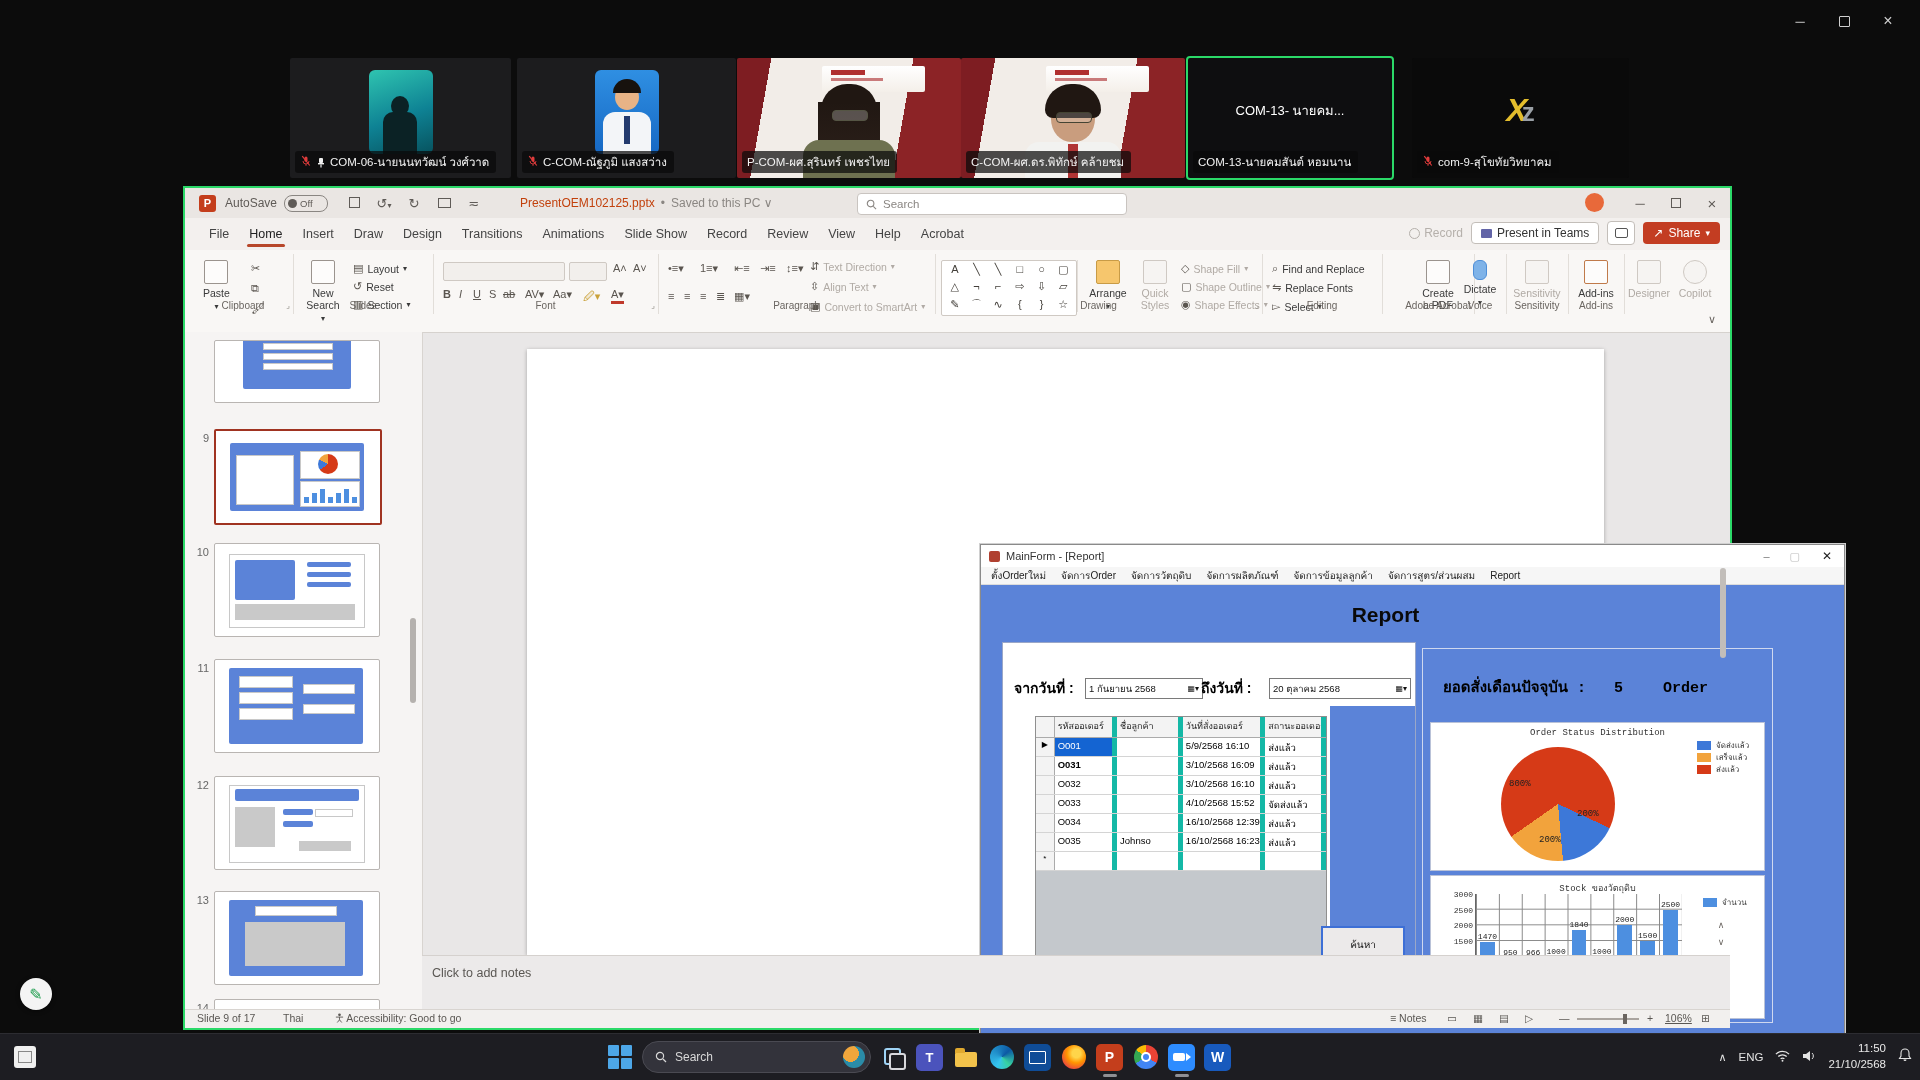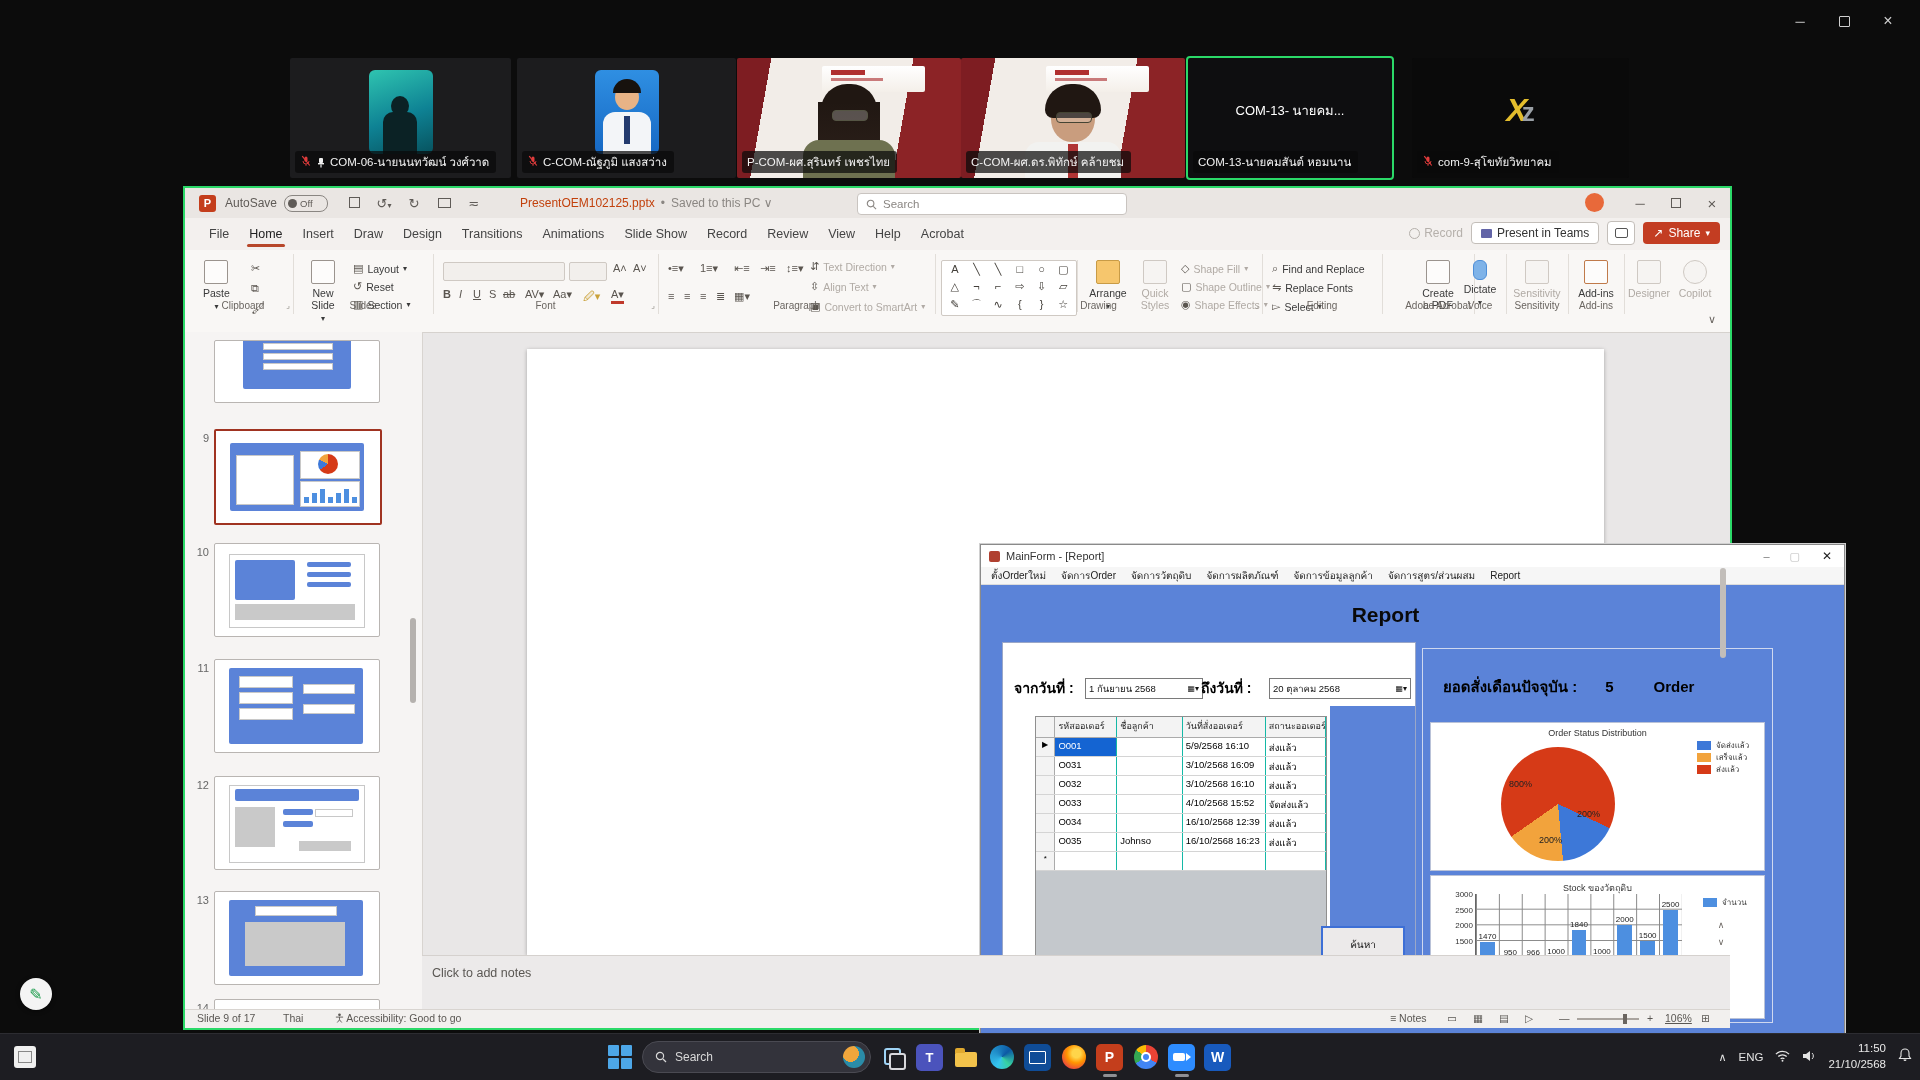--- a/index.html
+++ b/index.html
@@ -87,27 +87,27 @@
   .app-title{position:absolute;left:0;top:0;right:0;height:22px;background:#fff;display:flex;align-items:center;font-size:11px;color:#333;border-bottom:1px solid #d9d9d9;}
   .app-menu{position:absolute;left:0;top:22px;right:0;height:17px;background:#f6f6f6;display:flex;align-items:center;gap:15px;padding-left:10px;font-size:10px;color:#222;border-bottom:1px solid #dcdcdc;}
   .app-heading{position:absolute;left:0;right:54px;top:58px;text-align:center;font-size:21px;font-weight:bold;color:#0a0a0a;}
   .panel-left{position:absolute;left:21px;top:97px;width:412px;height:380px;background:#fff;border:1px solid #9aa7c8;}
   .blue-L{position:absolute;left:327px;top:63px;width:85px;bottom:0;background:#5b83d8;}
   .flabel{position:absolute;font-weight:bold;font-size:14px;color:#000;}
   .dpick{position:absolute;height:19px;background:#fff;border:1px solid #7a7a7a;font-size:9.5px;color:#111;display:flex;align-items:center;padding:0 3px;justify-content:space-between;}
   .grid{position:absolute;left:32px;top:73px;width:290px;height:294px;border:1px solid #8f8f8f;background:#c4c8cc;overflow:hidden;font-size:9.5px;}
   .grow{display:flex;height:18px;background:#fff;border-bottom:1px solid #d4d4d4;}
   .grow.head{background:#f3f3f3;height:20px;border-bottom:1px solid #ababab;font-size:9px;color:#222;}
-  .gc{border-right:1px solid #14b8a6;padding:2px 3px;overflow:hidden;white-space:nowrap;}
+  .gc{border-right:5px solid #14b8a6;padding:2px 3px;overflow:hidden;white-space:nowrap;}
   .gc.hdr-col{background:#f3f3f3;border-right:1px solid #ababab;}
   .gc.sel{background:#1464d2;color:#fff;}
   .hscroll{position:absolute;left:0;right:0;bottom:0;height:11px;background:#f0f0f0;border-top:1px solid #c8c8c8;display:flex;justify-content:space-between;align-items:center;font-size:7px;color:#555;padding:0 2px;}
   .btn-search{position:absolute;left:340px;top:381px;width:80px;height:32px;background:#eceaea;border:2px solid #3d6fd6;font-size:10px;display:flex;align-items:center;justify-content:center;color:#111;}
   .btn-export{position:absolute;left:340px;top:423px;width:80px;height:34px;background:#90c98c;border:1px solid #d8ecd4;font-size:10.5px;display:flex;align-items:center;justify-content:center;color:#0d260d;}
-  .panel-right{position:absolute;left:441px;top:103px;width:349px;height:373px;background:#5b83d8;border:1px solid #cfd8ef;}
+  .panel-right{position:absolute;left:441px;top:103px;width:349px;height:373px;background:#5b83d8;border:1px solid #cfd8ef;font-family:Liberation Mono, monospace;}
   .summary{position:absolute;left:20px;top:26px;font-size:15px;font-weight:bold;color:#000;display:flex;gap:10px;align-items:baseline;}
   .summary .val{margin-left:18px;}
   .summary .unit{margin-left:30px;}
   .chart-panel{position:absolute;left:7px;width:333px;background:#fff;border:1px solid #b9c2d8;}
   .c-title{position:absolute;left:0;right:0;top:5px;text-align:center;font-size:9px;color:#333;}
   .legend-item{position:absolute;display:flex;gap:5px;align-items:center;font-size:8px;color:#333;}
   .legend-sw{width:14px;height:9px;}
   .pie{position:absolute;border-radius:50%;}
   .pie-lab{position:absolute;font-size:9px;color:#222;}
   .plot{position:absolute;border-left:1px solid #666;border-bottom:1px solid #666;}
@@ -310,21 +310,21 @@
         <span class="glyph" style="position:absolute;left:58px;top:8px">✂</span>
         <span class="glyph" style="position:absolute;left:58px;top:28px">⧉</span>
         <span class="glyph" style="position:absolute;left:58px;top:48px">🖌</span>
         <div class="glabel">Clipboard</div>
         <span class="launcher">⌟</span>
       </div>
 
       <div class="rgroup" style="left:108px;width:140px;">
         <div class="bigbtn" style="position:absolute;left:8px;top:6px;width:44px;">
           <span class="gicon"></span>
-            <span>New Slide</span>
+            <span>New Search</span>
             <span style="font-size:8px">▾</span>
         </div>
         <div class="smallbtn" style="position:absolute;left:60px;top:8px">
             <span class="glyph">▤</span>
             <span>Layout</span>
             <span style="font-size:8px">▾</span>
           </div>
         <div class="smallbtn" style="position:absolute;left:60px;top:26px">
             <span class="glyph">↺</span>
             <span>Reset</span>
@@ -601,21 +601,21 @@
               </div>
               <div class="grow">
                 <div class="gc hdr-col" style="width: 14px; text-align: center; font-size: 8px;">▶</div>
                 <div class="gc sel" style="width: 62px;">O001</div>
                 <div class="gc" style="width: 66px;"></div>
                 <div class="gc" style="width: 86px;">5/9/2568 16:10</div>
                 <div class="gc" style="width: 60px;">ส่งแล้ว</div>
               </div>
               <div class="grow">
                 <div class="gc hdr-col" style="width: 14px; text-align: center; font-size: 8px;"></div>
-                <div class="gc" style="width: 62px;">O031</div>
+                <div class="gc" style="width: 62px; font-weight: bold;">O031</div>
                 <div class="gc" style="width: 66px;"></div>
                 <div class="gc" style="width: 86px;">3/10/2568 16:09</div>
                 <div class="gc" style="width: 60px;">ส่งแล้ว</div>
               </div>
               <div class="grow">
                 <div class="gc hdr-col" style="width: 14px; text-align: center; font-size: 8px;"></div>
                 <div class="gc" style="width: 62px;">O032</div>
                 <div class="gc" style="width: 66px;"></div>
                 <div class="gc" style="width: 86px;">3/10/2568 16:10</div>
                 <div class="gc" style="width: 60px;">ส่งแล้ว</div>

